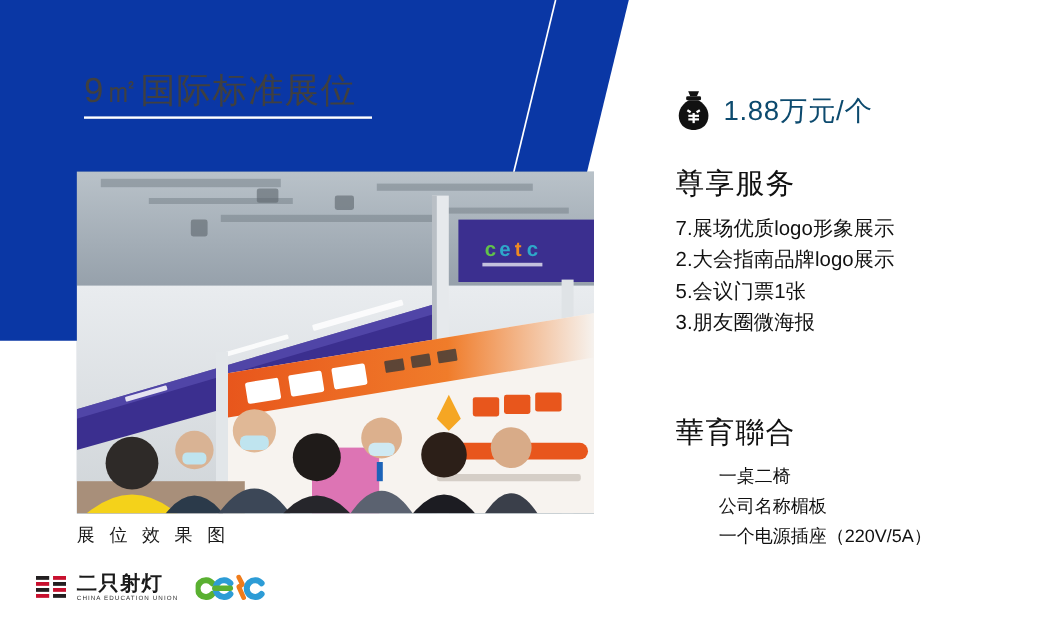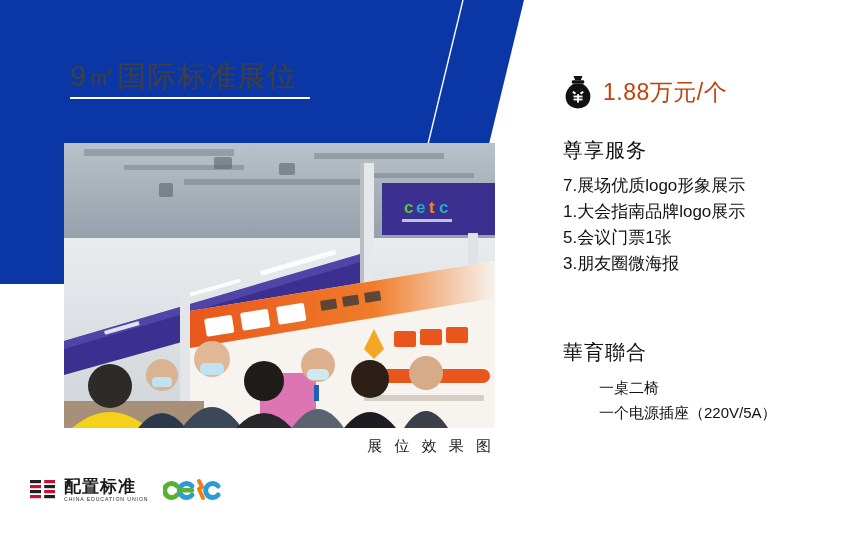--- a/index.html
+++ b/index.html
@@ -61,21 +61,21 @@
     background: #9aa7b2;
     z-index: 6;
   }
   .photo-frame svg { display: block; }
 
   .photo-caption {
     position: absolute;
     left: 64px;
     top: 437px;
     width: 431px;
-    text-align: right;
+    text-align: left;
     font-size: 15px;
     color: #1a1a1a;
     letter-spacing: 4px;
     z-index: 6;
   }
 
   
   .right-panel {
     position: absolute;
     left: 563px;
@@ -85,27 +85,27 @@
   .price-row {
     display: flex;
     align-items: center;
     gap: 10px;
     height: 44px;
   }
   .moneybag-icon { width: 30px; height: 34px; flex: 0 0 30px; }
   .moneybag-icon svg { display: block; }
   .price-text {
     font-size: 23px;
-    color: #c2410c;
+    color: #0c4a6e;
     letter-spacing: 0.5px;
     white-space: nowrap;
   }
 
   .section-heading {
-    font-size: 20px;
+    font-size: 24px;
     color: #111111;
     letter-spacing: 1px;
     margin-top: 23px;
     margin-bottom: 9px;
   }
   .svc-list {
     list-style: none;
     margin: 0;
     padding: 0;
   }
@@ -309,29 +309,30 @@
             <rect x="10.6" y="23.6" width="8.9" height="1.8"></rect>
           </g>
         </svg>
       </span>
       <span class="price-text">1.88万元/个</span>
     </div>
 
     <div class="section-heading">尊享服务</div>
     <ul class="svc-list">
       <li>7.展场优质logo形象展示</li>
-      <li>1.大会指南品牌logo展示</li>
+      <li>2.大会指南品牌logo展示</li>
       <li>5.会议门票1张</li>
       <li>3.朋友圈微海报</li>
     </ul>
 
     <div class="cfg-block">
       <div class="section-heading">華育聯合</div>
       <ul class="cfg-list">
         <li>一桌二椅</li>
+        <li>公司名称楣板</li>
         <li>一个电源插座（220V/5A）</li>
       </ul>
     </div>
   </div>
 
   <div class="footer-logos">
 
     <div class="logo-union">
       <span class="mark">
         <svg width="28" height="24" viewBox="0 0 28 24">
@@ -340,21 +341,21 @@
           <rect x="0" y="12" width="11" height="3.2" fill="#231f20"></rect>
           <rect x="0" y="17" width="11" height="3.2" fill="#C8102E"></rect>
           <rect x="14" y="2" width="11" height="3.2" fill="#C8102E"></rect>
           <rect x="14" y="7" width="11" height="3.2" fill="#231f20"></rect>
           <rect x="14" y="12" width="11" height="3.2" fill="#C8102E"></rect>
           <rect x="14" y="17" width="11" height="3.2" fill="#231f20"></rect>
           <rect x="11.6" y="0" width="2.6" height="22" fill="#ffffff"></rect>
         </svg>
       </span>
       <span class="wordmark">
-        <span class="cn">配置标准</span>
+        <span class="cn">二只射灯</span>
         <span class="en">CHINA EDUCATION UNION</span>
       </span>
     </div>
 
     <div class="logo-cetc">
       <svg width="58" height="24" viewBox="0 0 58 24">
         <path d="M14 8 a7 7 0 1 0 0 9" stroke="#5AB031" stroke-width="5" fill="none" stroke-linecap="round"></path>
         <path d="M29 8 a7 7 0 1 0 0 9" stroke="#2D9CD6" stroke-width="5" fill="none" stroke-linecap="round"></path>
         <path d="M16 12.2 h13" stroke="#5AB031" stroke-width="4.4" fill="none" stroke-linecap="round"></path>
         <path d="M36 3 l3 6 l-3 2 l4 9" stroke="#F07C1A" stroke-width="4" fill="none" stroke-linejoin="round" stroke-linecap="round"></path>

